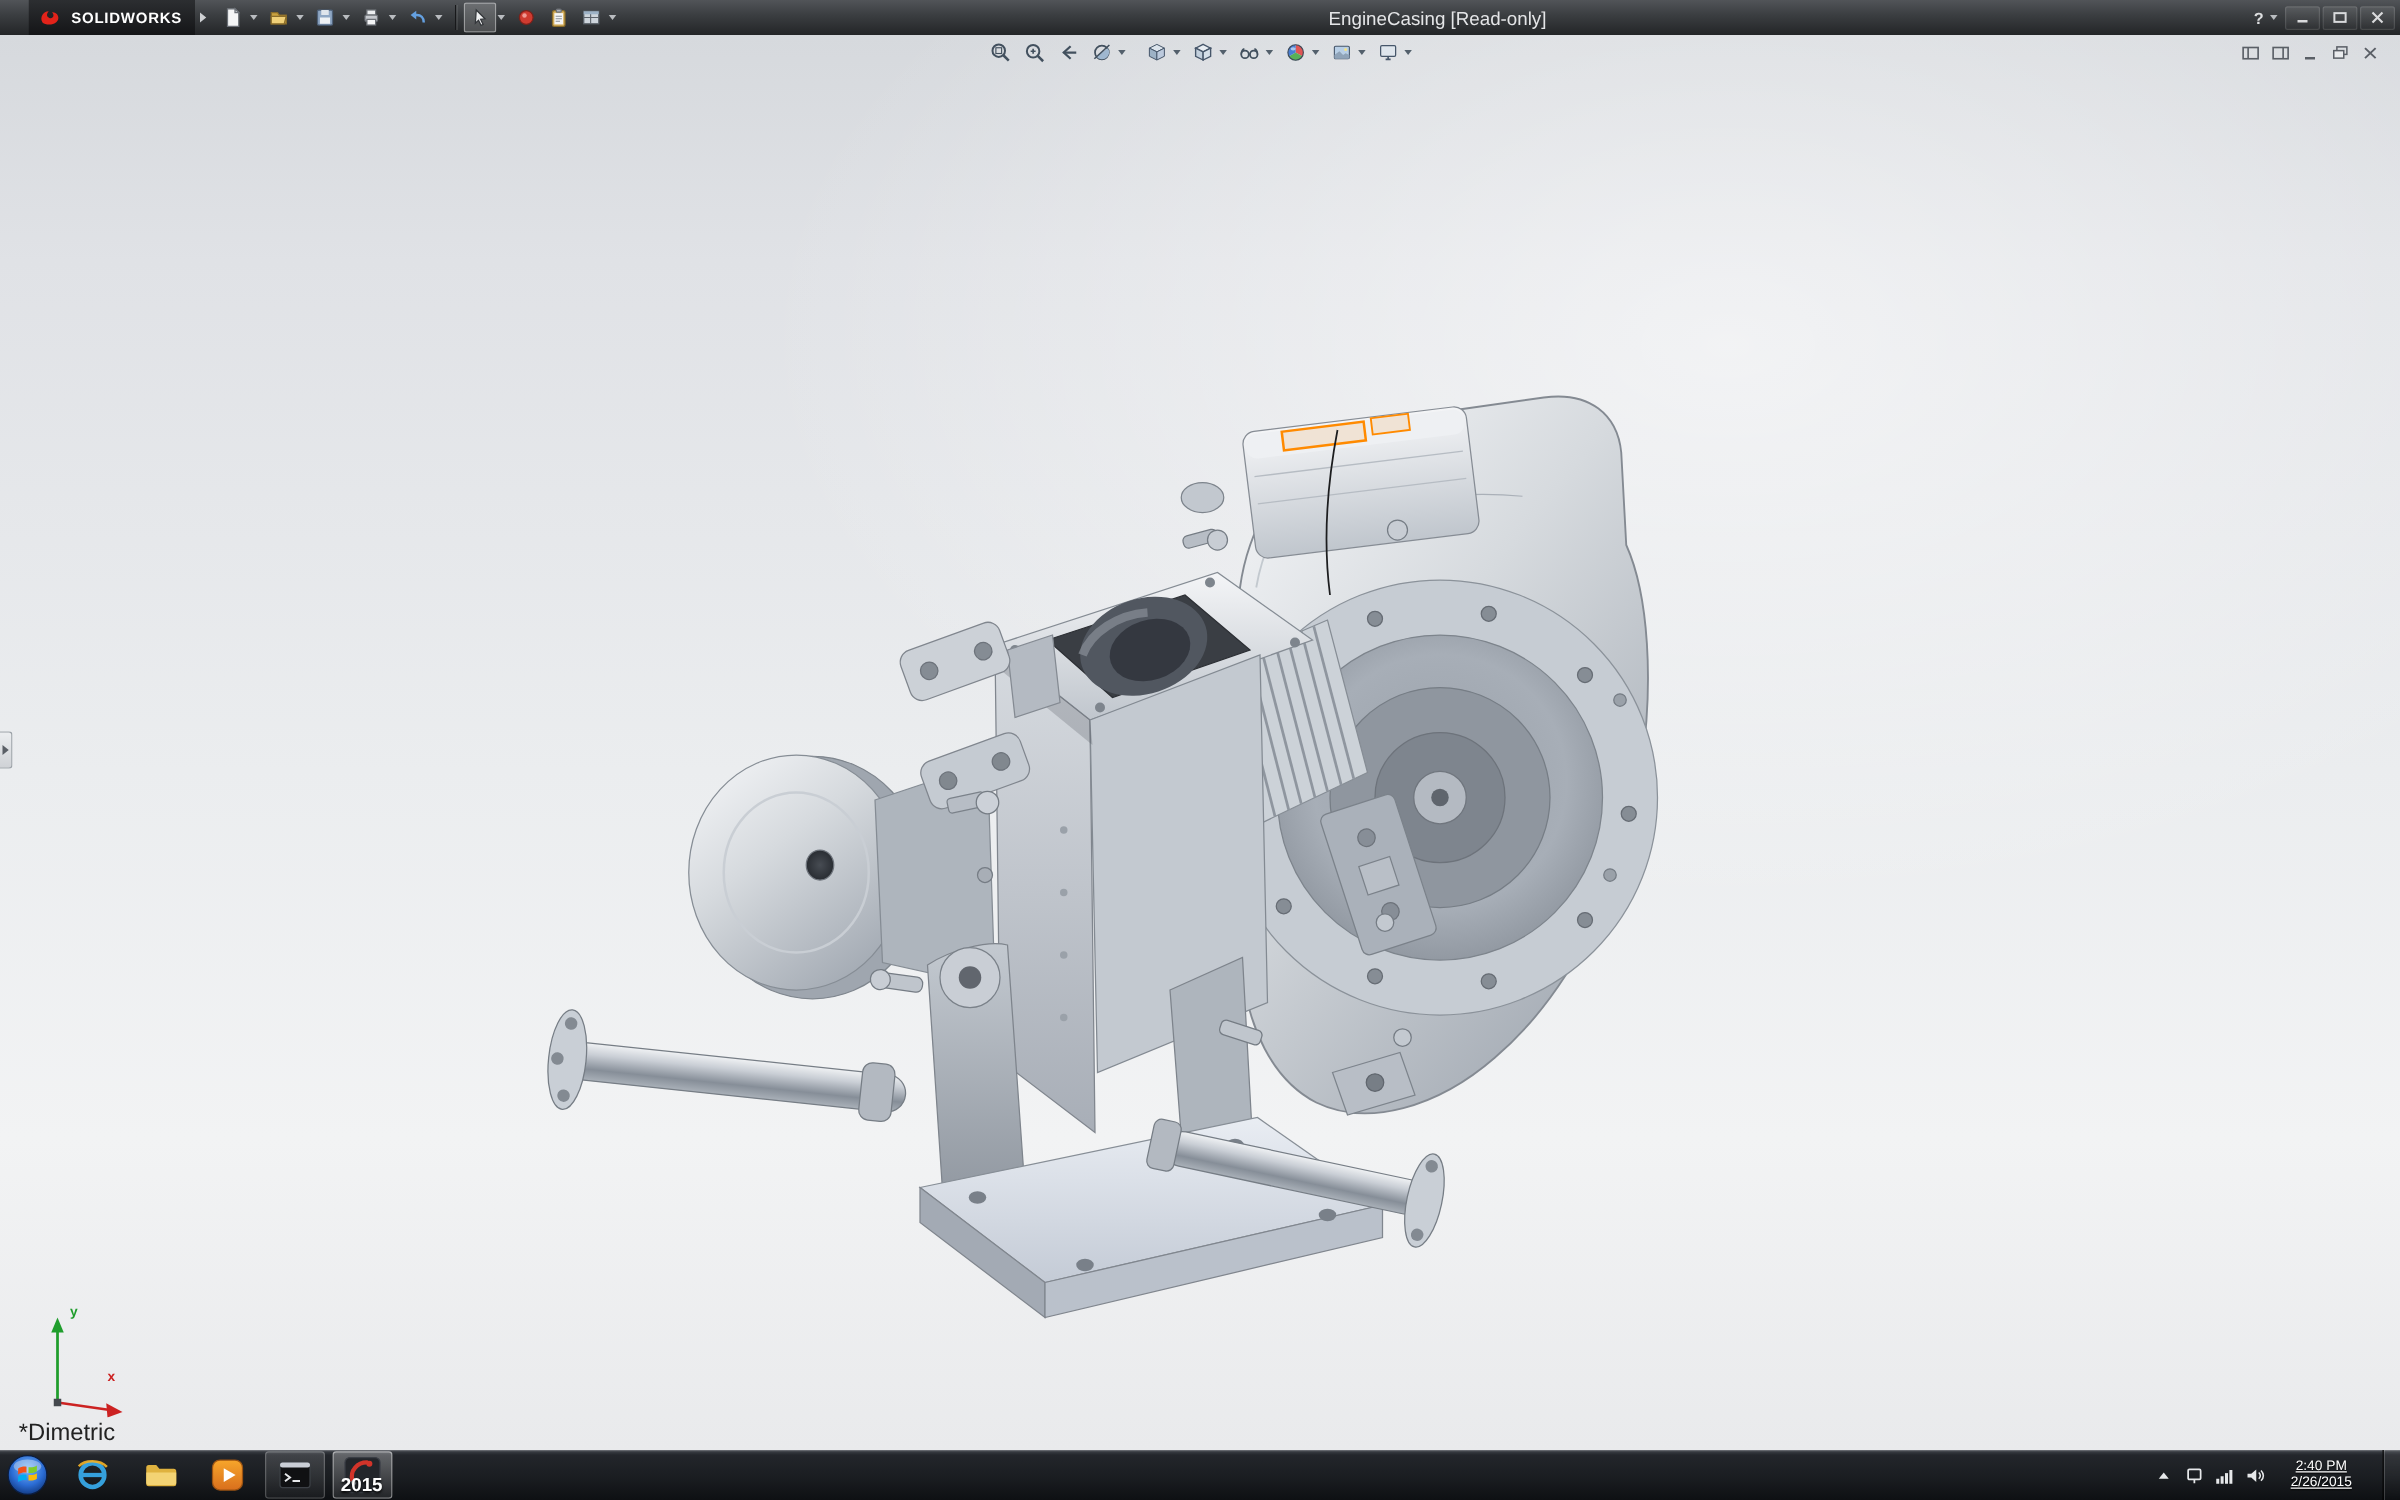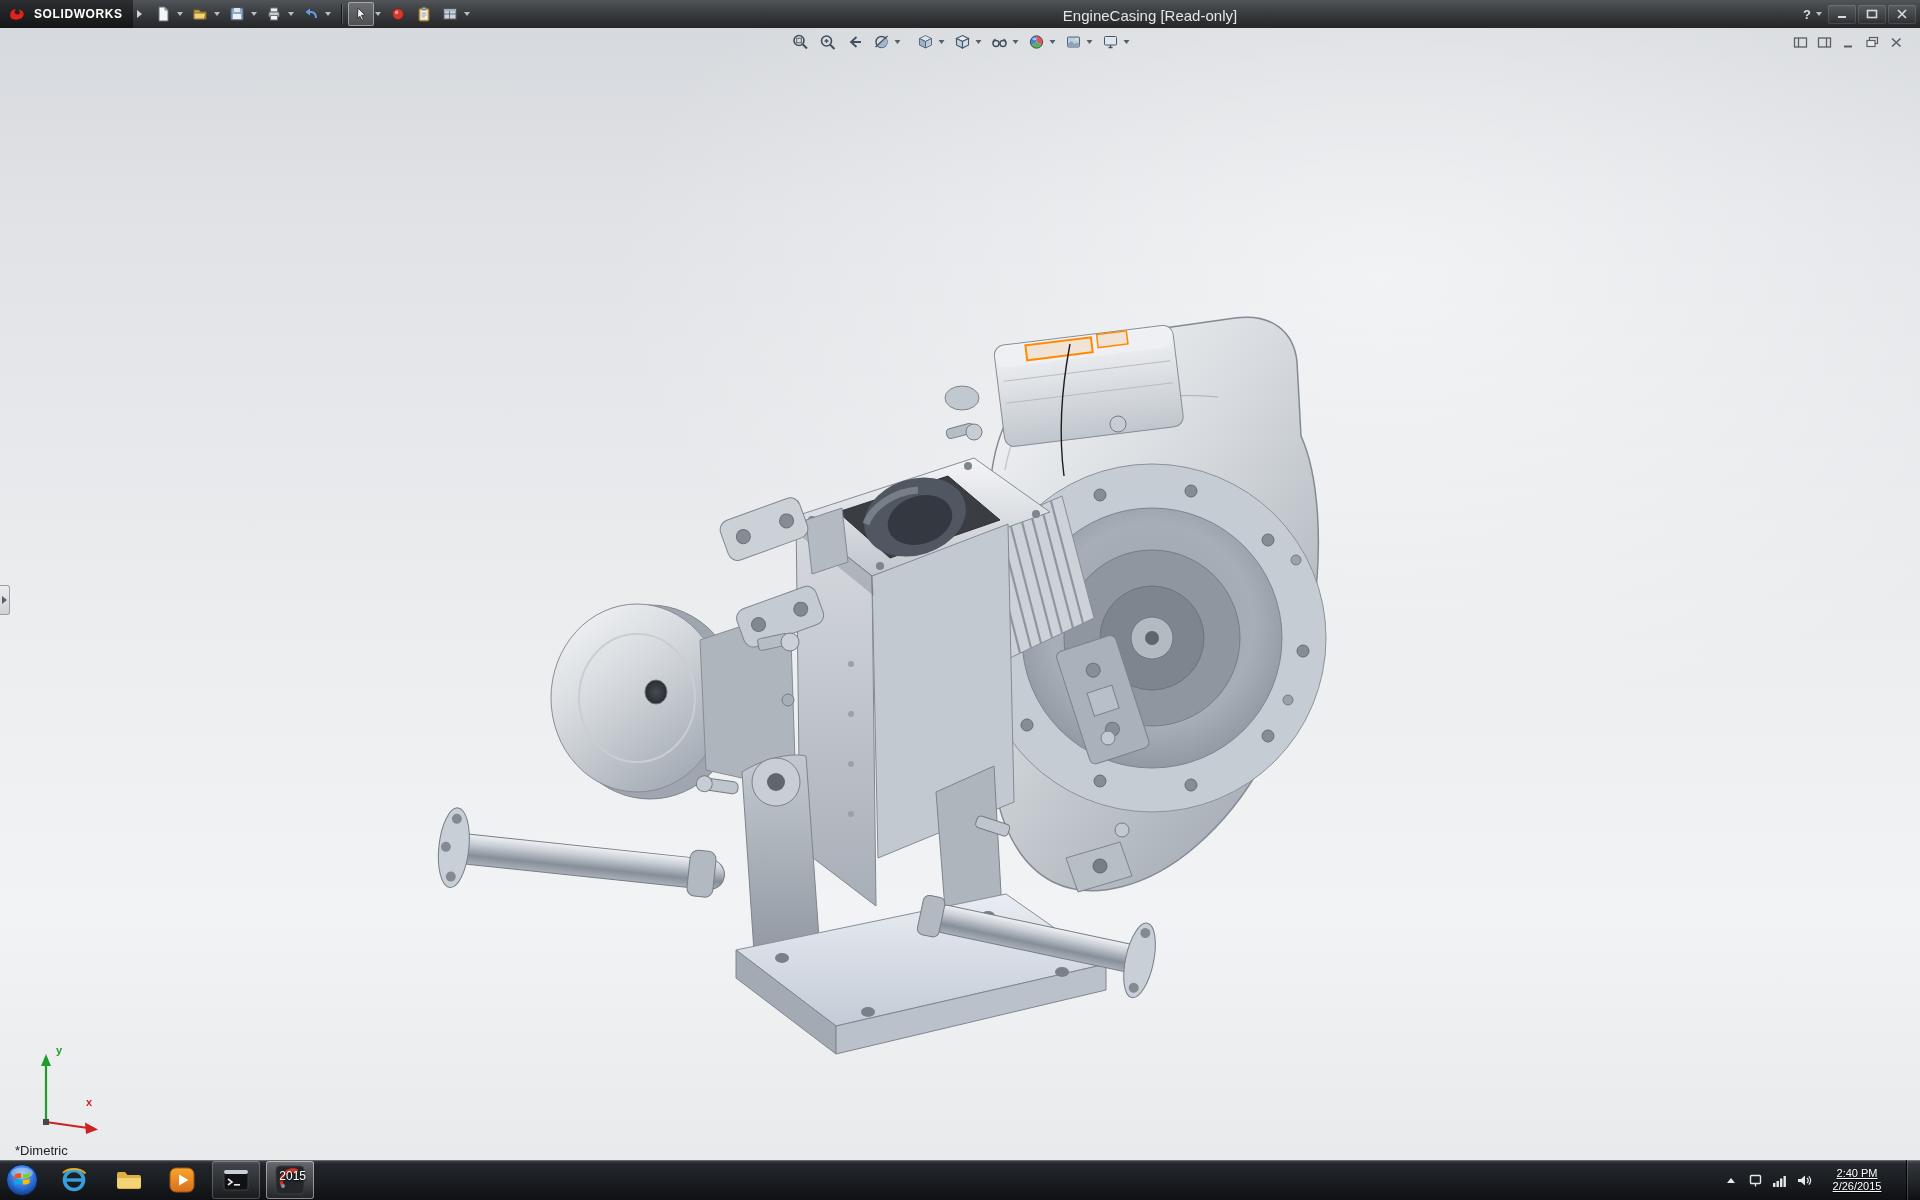--- a/index.html
+++ b/index.html
@@ -11,20 +11,21 @@
 
   
   #titlebar {
     position:absolute; top:0; left:0; right:0; height:28px; z-index:40;
     background:linear-gradient(180deg,#515458 0%,#3a3d40 45%,#232527 100%);
     display:flex; align-items:center;
   }
   .logo-area {
     height:100%; display:flex; align-items:center; gap:6px; padding:0 10px 0 8px;
     background:linear-gradient(180deg,#2c2e31,#141517);
+    margin-left:23px;
   }
   .brand-text { color:#ffffff; font-weight:bold; font-size:12px; letter-spacing:.6px; }
   .logo-expander { width:0;height:0;border-top:4px solid transparent;border-bottom:4px solid transparent;border-left:5px solid #cfd1d4; margin-left:4px;}
   .tb-group { display:flex; align-items:center; margin-left:8px; }
   .tb-btn { width:26px;height:24px;display:flex;align-items:center;justify-content:center;border-radius:2px; }
   .tb-btn.pressed { background:rgba(255,255,255,.18); box-shadow:inset 0 0 0 1px rgba(255,255,255,.4); }
   .tb-caret { width:0;height:0;border-left:3.5px solid transparent;border-right:3.5px solid transparent;border-top:4px solid #b9bcc0; margin:0 4px 0 1px; }
   .tb-sep { width:1px;height:20px;background:#17181a;box-shadow:1px 0 0 rgba(255,255,255,.18);margin:0 6px; }
   #window-title {
     position:absolute; left:1000px; width:300px; text-align:center;
@@ -58,40 +59,40 @@
   #doc-controls { position:absolute; top:6px; right:14px; display:flex; gap:5px; z-index:10; }
   .dc-btn { width:19px;height:17px;display:flex;align-items:center;justify-content:center;border-radius:2px; }
 
   
   #panel-handle { position:absolute; left:0; top:557px; width:10px; height:30px;
     background:linear-gradient(180deg,#eceef0,#cfd2d6); border:1px solid #9aa0a6; border-left:none;
     border-radius:0 3px 3px 0; display:flex; align-items:center; justify-content:center; z-index:10; }
   .handle-arrow { width:0;height:0;border-top:4px solid transparent;border-bottom:4px solid transparent;border-left:5px solid #5a5f66; }
 
   
-  #view-label { position:absolute; left:15px; bottom:2px; color:#222; font-size:13px; z-index:10; }
+  #view-label { position:absolute; left:15px; bottom:2px; color:#222; font-size:19px; z-index:10; }
   #triad { position:absolute; left:12px; bottom:26px; width:100px; height:90px; z-index:9; }
   .triad-label-y { position:absolute; left:44px; top:0; font-size:11px; font-weight:bold; }
   .triad-label-x { position:absolute; left:74px; top:52px; font-size:11px; font-weight:bold; }
 
   
   #taskbar {
     position:absolute; left:0; right:0; bottom:0; height:40px; z-index:50;
     background:linear-gradient(180deg,#42464d 0%,#23262b 10%,#1a1d21 55%,#0e1013 100%);
     box-shadow: inset 0 1px 0 rgba(255,255,255,.20);
     display:flex; align-items:center;
   }
   #start-button { width:44px; height:40px; display:flex; align-items:center; justify-content:center; }
   .task-slot { width:48px; height:38px; margin-left:6px; display:flex; align-items:center; justify-content:center; border-radius:3px; }
   .task-slot.open { background:linear-gradient(180deg,rgba(255,255,255,.14),rgba(255,255,255,.04));
     box-shadow:inset 0 0 0 1px rgba(255,255,255,.22); }
   .task-slot.active { background:linear-gradient(180deg,rgba(255,255,255,.30),rgba(255,255,255,.08));
     box-shadow:inset 0 0 0 1px rgba(255,255,255,.45); }
   .sw-wrap { position:relative; width:32px; height:32px; }
-  .sw-year { position:absolute; right:0; bottom:14px; color:#fff; font-size:12px; font-weight:normal;
+  .sw-year { position:absolute; right:0; bottom:0; color:#fff; font-size:15px; font-weight:bold;
     text-shadow:0 1px 2px rgba(0,0,0,.9); line-height:1; }
   #tray { margin-left:auto; display:flex; align-items:center; gap:9px; height:40px; }
   .tray-expand { width:0;height:0;border-left:4px solid transparent;border-right:4px solid transparent;border-bottom:5px solid #e6e8ea; }
   #clock { text-align:center; color:#ffffff; font-size:11px; line-height:13px; width:72px; text-shadow:0 1px 1px rgba(0,0,0,.8);text-decoration:underline; }
   #show-desktop { width:14px; height:40px; margin-left:4px;
     border-left:1px solid rgba(0,0,0,.9); box-shadow:inset 1px 0 0 rgba(255,255,255,.18);
     background:linear-gradient(180deg,rgba(255,255,255,.08),rgba(255,255,255,0)); }
 </style>
 </head>
 <body>

